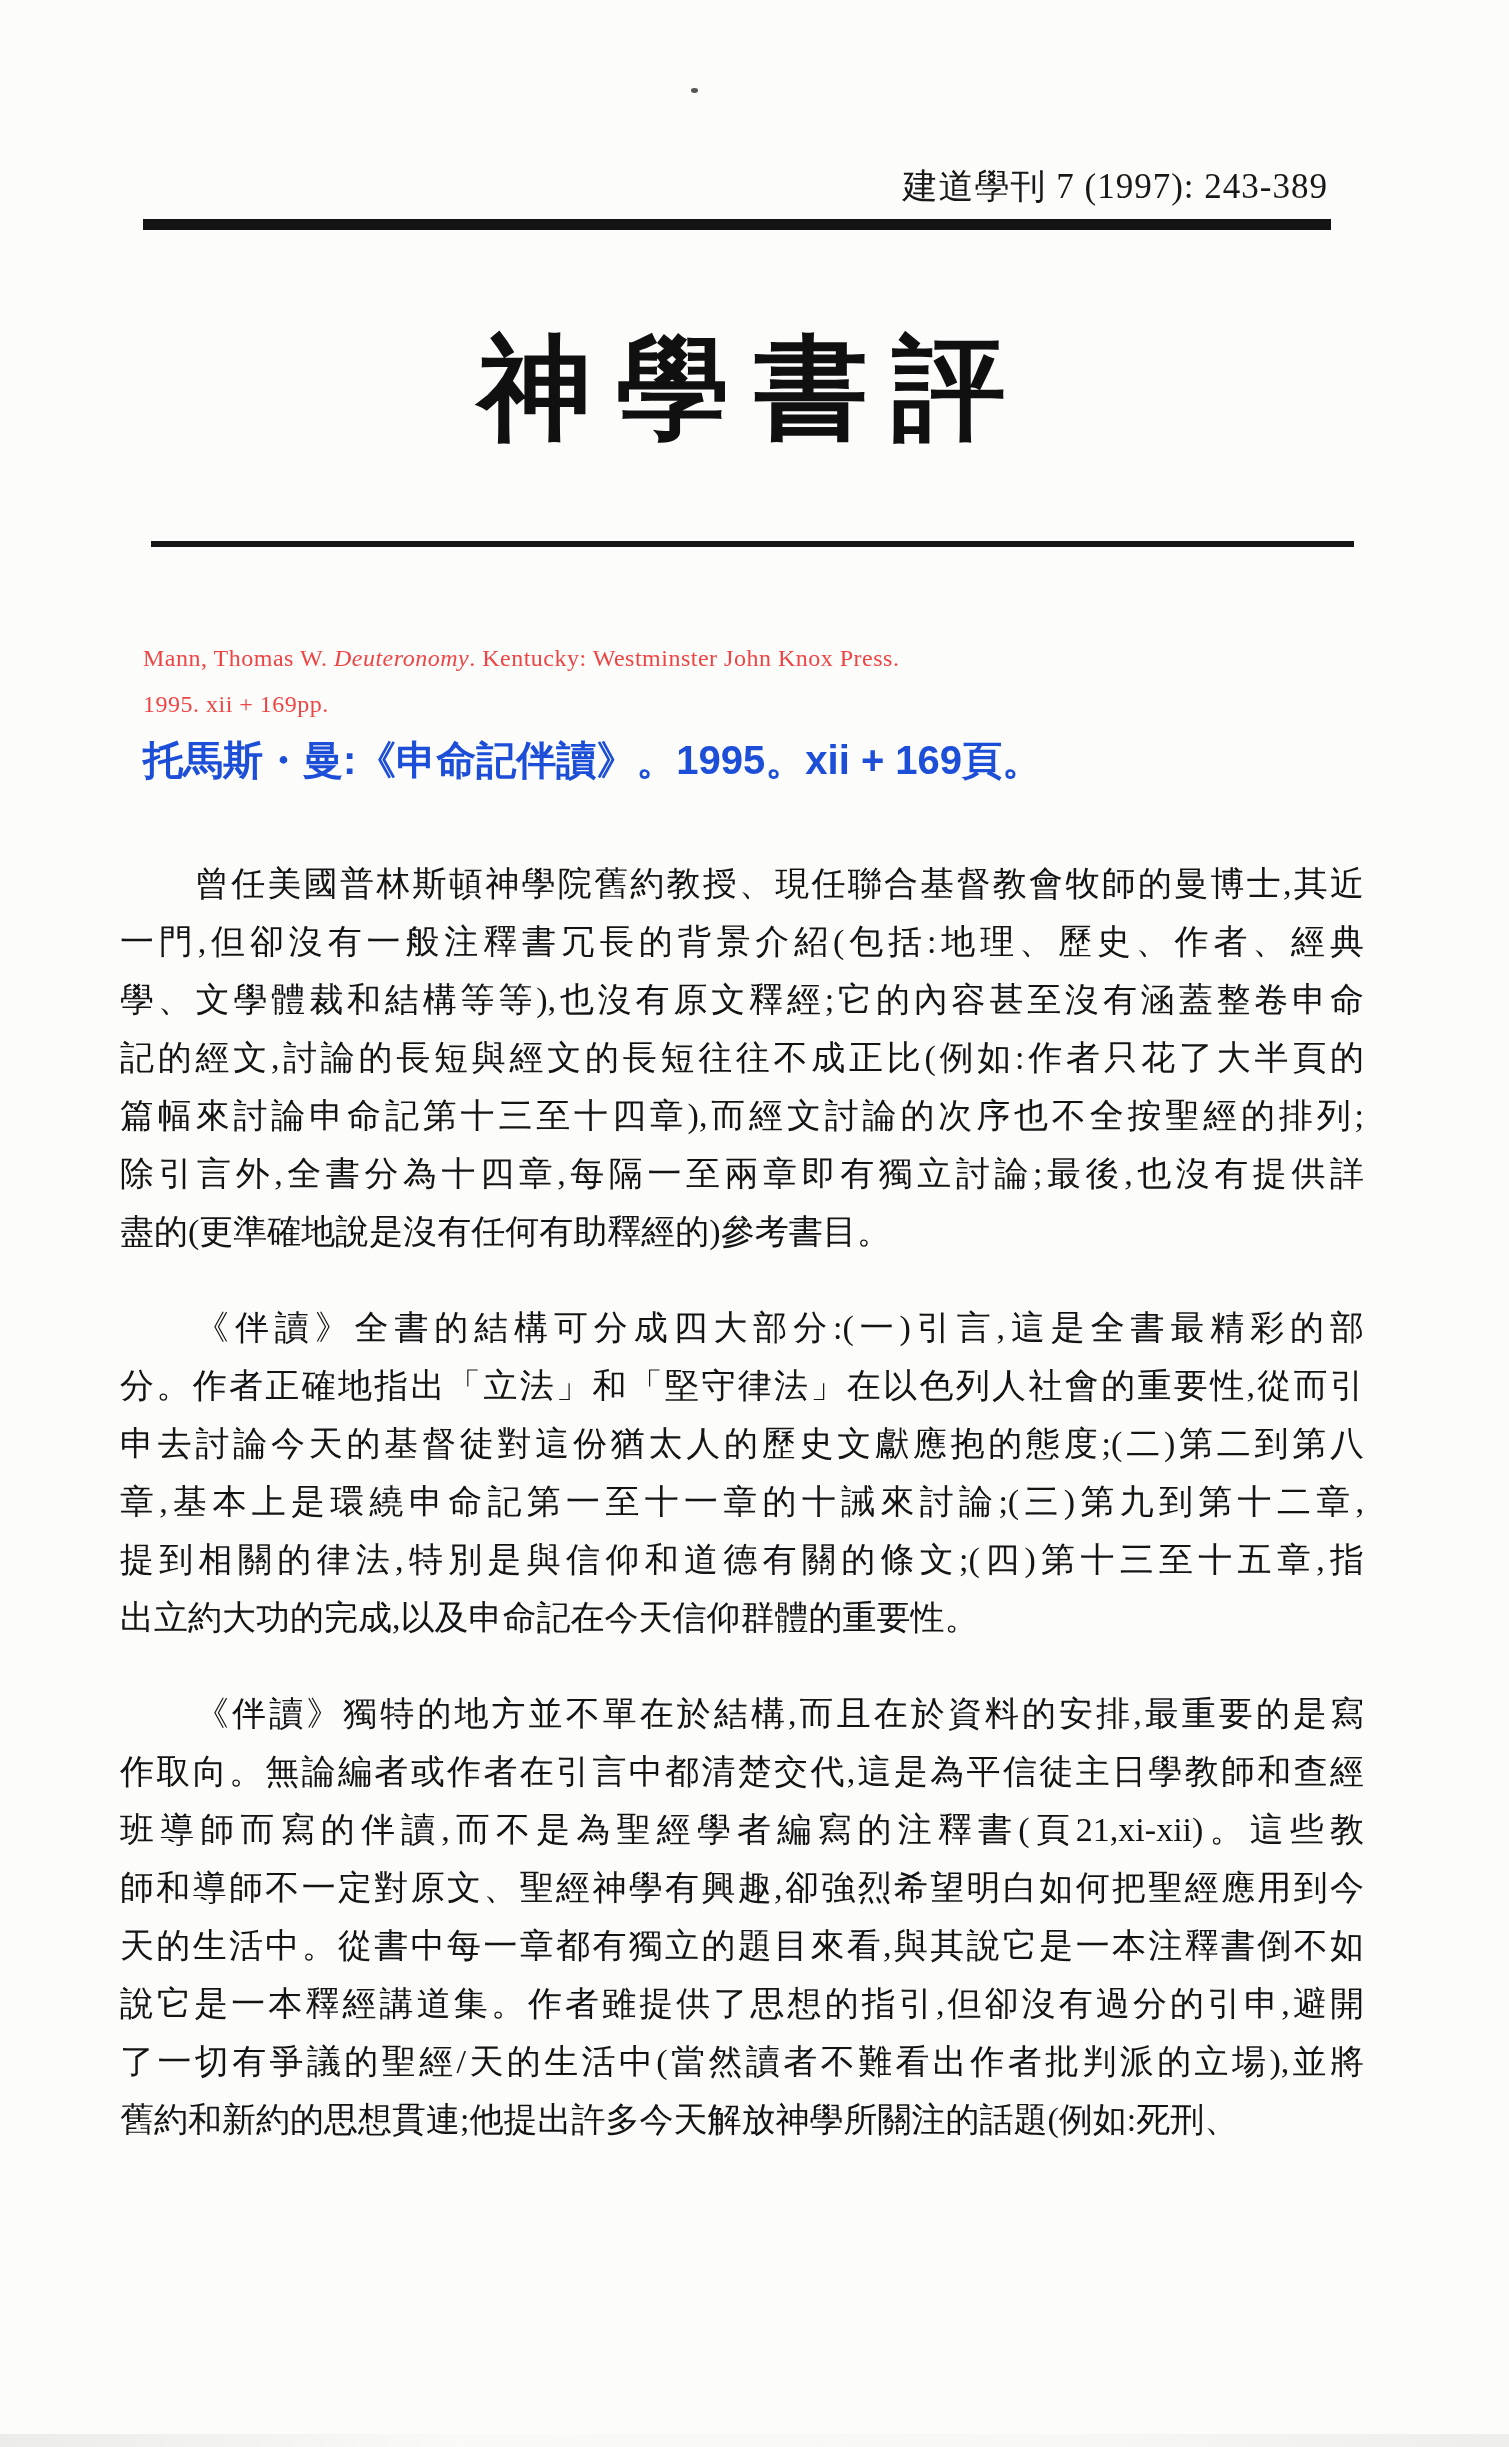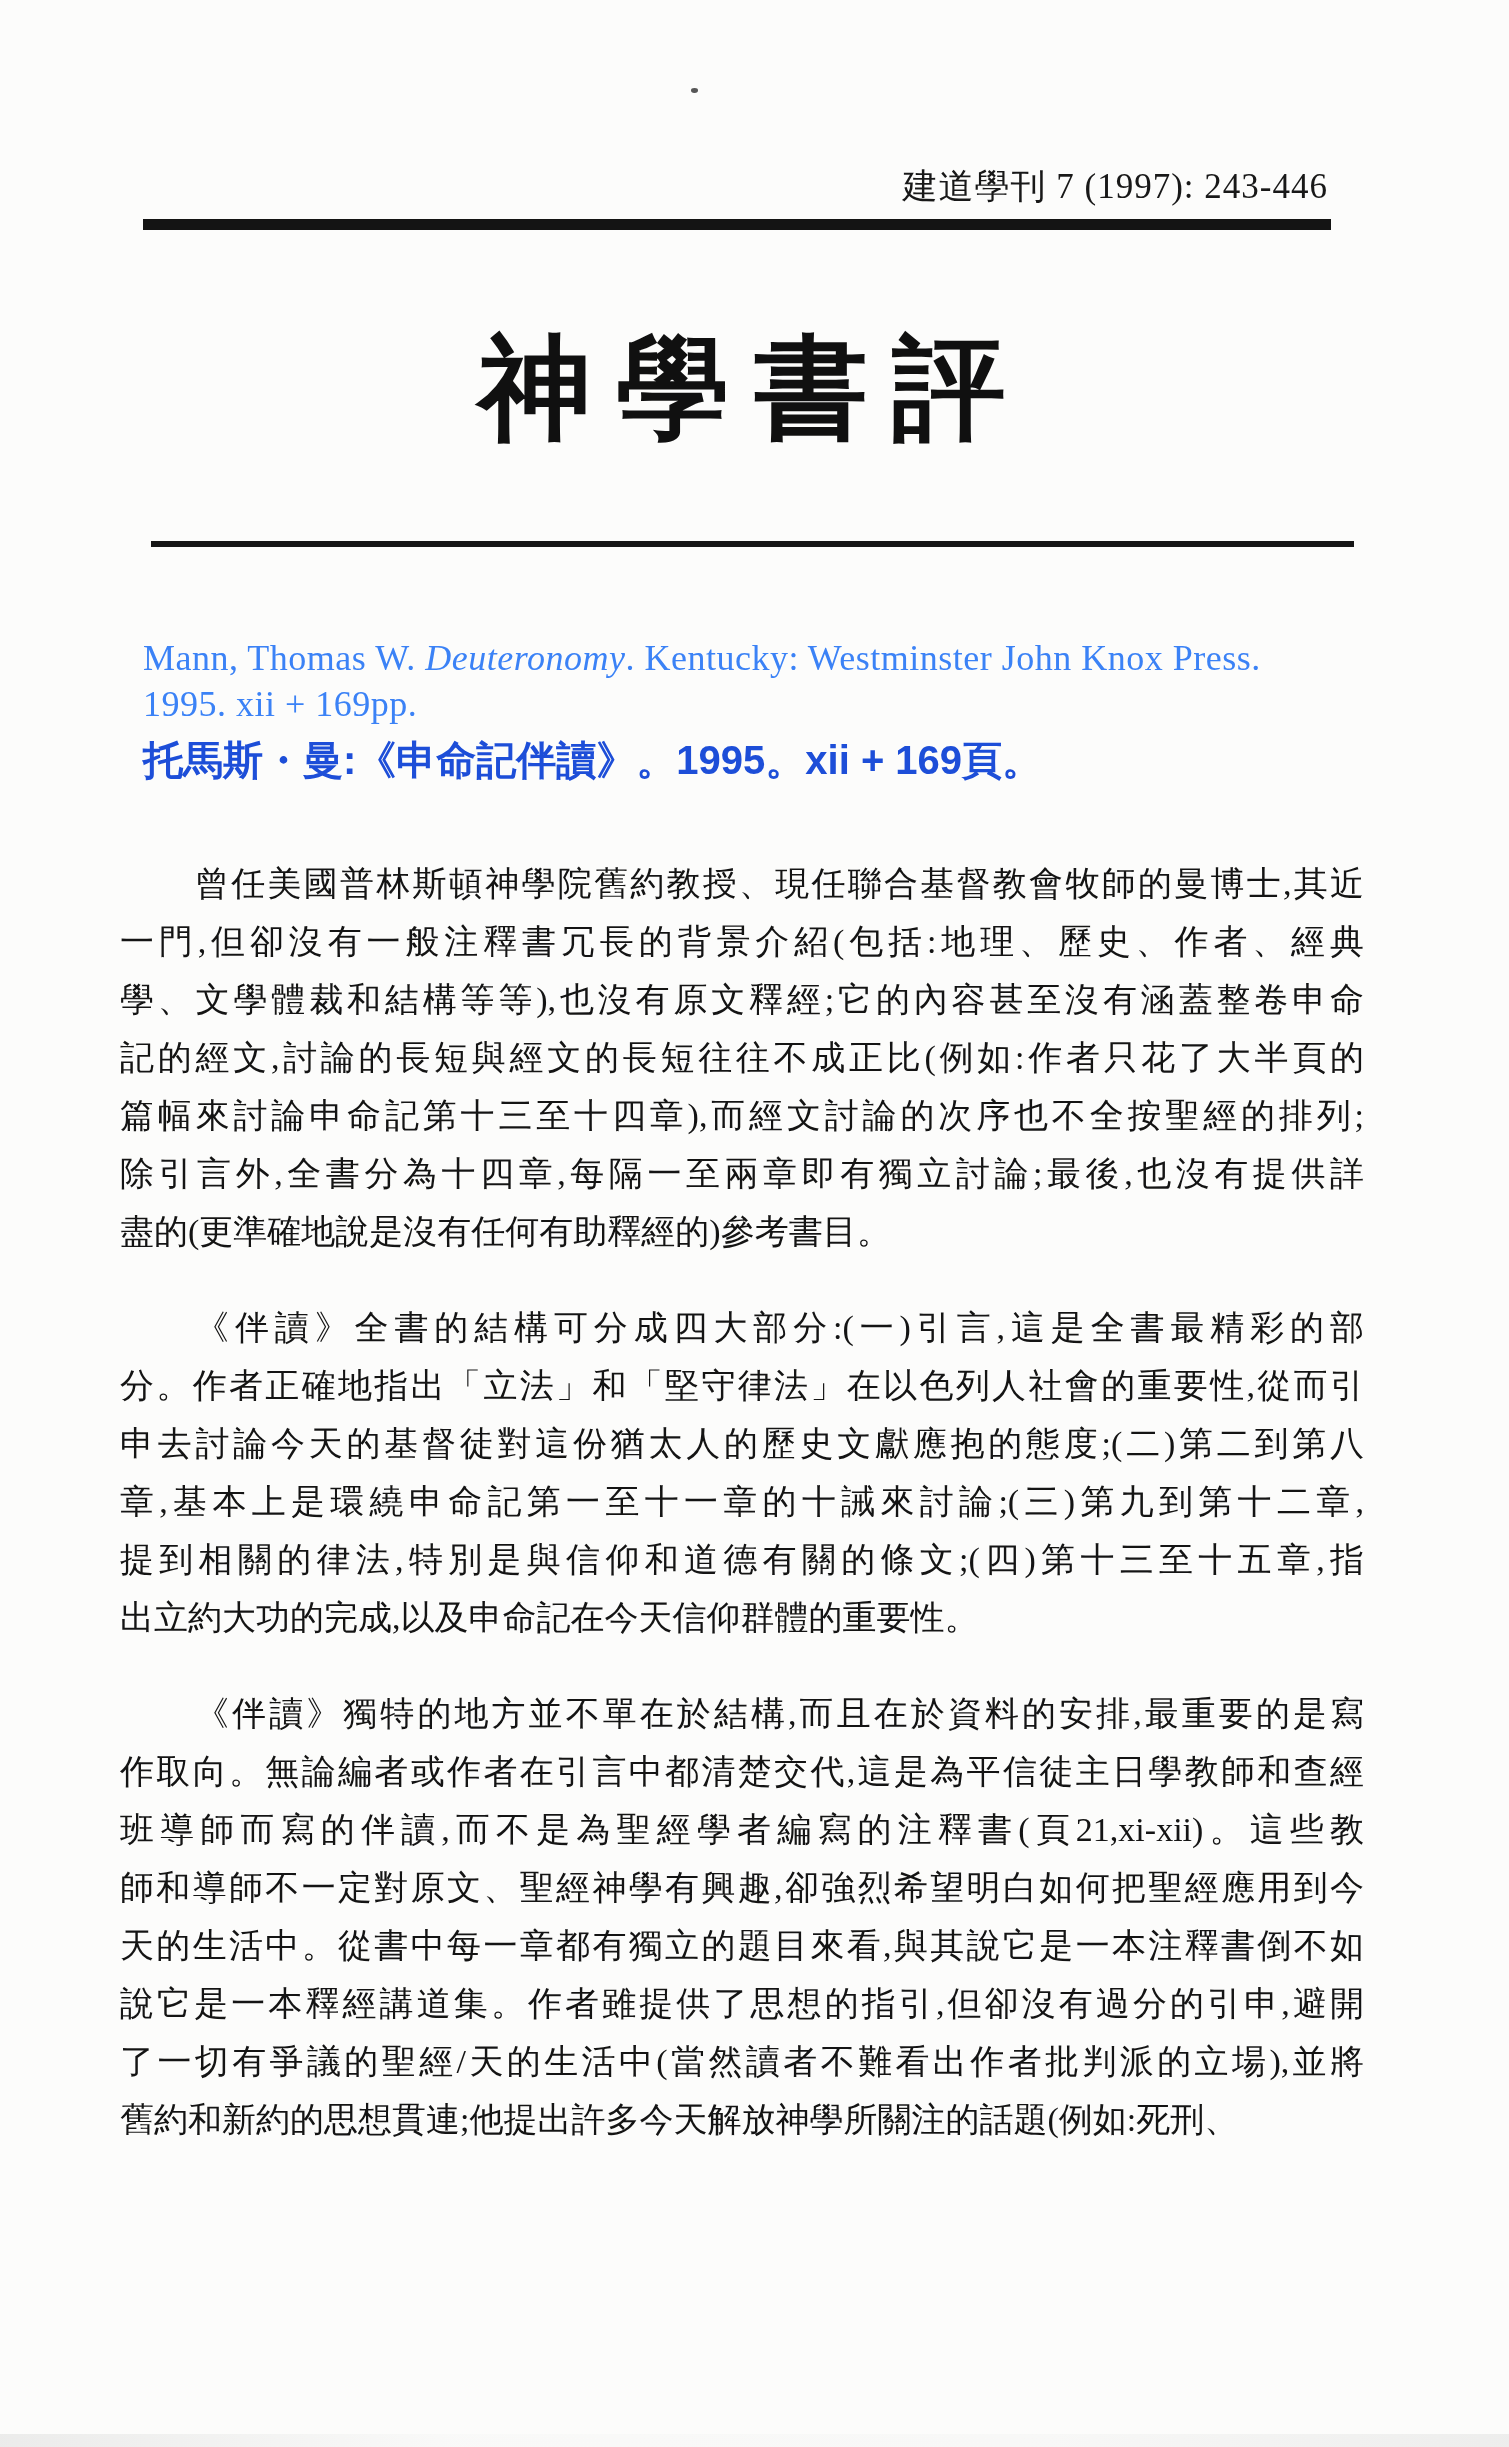--- a/index.html
+++ b/index.html
@@ -41,23 +41,23 @@
     letter-spacing:25px;
     box-sizing:border-box;
     color:#101010;
   }
   
   .biblio{
     position:absolute;
     top:635px;left:143px;width:1252px;
   }
   .biblio-en{
-    font-size:36px;line-height:46px;
+    font-size:24px;line-height:46px;
     letter-spacing:0.5px;
-    color:#3b82f6;
+    color:#ef4444;
   }
   .biblio-en .it{font-style:italic;}
   .biblio-zh{
     margin-top:7.6px;
     font-family:"Liberation Sans", sans-serif;
     font-weight:bold;
     font-size:40px;line-height:50px;
     color:#1d4ed8;
   }
   
@@ -88,21 +88,21 @@
     background:linear-gradient(to right, rgba(90,90,90,.10), rgba(120,120,120,.02) 30%, rgba(120,120,120,.03) 70%, rgba(90,90,90,.09));
   }
 </style>
 </head>
 <body>
 
 <div class="page">
 
   <div class="speck"></div>
 
-  <div class="journal-cite">建道學刊 7 (1997): 243-446</div>
+  <div class="journal-cite">建道學刊 7 (1997): 243-389</div>
 
   <div class="rule-top"></div>
 
   <div class="section-title">神學書評</div>
 
   <div class="rule-mid"></div>
 
   <div class="biblio">
     <div class="biblio-en">
       <span>Mann, Thomas W. </span><span class="it">Deuteronomy</span><span>. Kentucky: Westminster John Knox Press.</span><br>

